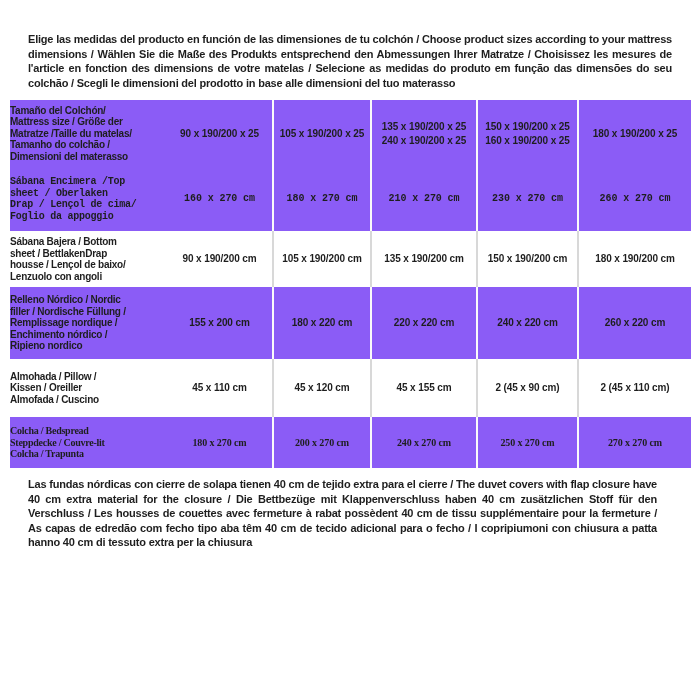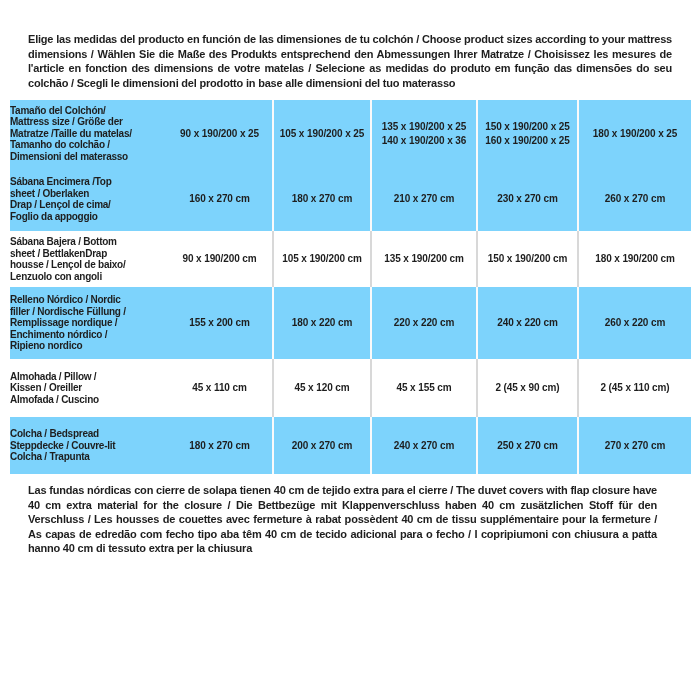--- a/index.html
+++ b/index.html
@@ -49,32 +49,32 @@
   }
   td.val {
     text-align: center;
     line-height: 1.35;
     letter-spacing: -0.1px;
   }
   td.val + td.val {
     border-left: 2px solid #d8d8d8;
   }
   tr.shade {
-    background: #7dd3fc;
+    background: #8b5cf6;
   }
   tr.shade td.val + td.val {
     border-left-color: #fafafa;
   }
   tr.r0 { height: 67px; }
   tr.r1 { height: 68px; }
-  tr.r2 { height: 64px; }
+  tr.r2 { height: 64px; font-family: Liberation Mono, monospace; }
   tr.r3 { height: 56px; }
   tr.r4 { height: 72px; border-radius: 30px; }
   tr.r5 { height: 58px; }
-  tr.r6 { height: 57px; }
+  tr.r6 { height: 51px; font-family: Liberation Serif, serif; }
   tr.r7 { height: 60px; }
 </style>
 </head>
 <body>
 
 <div class="page">
 
   <p class="note intro">Elige las medidas del producto en función de las dimensiones de tu colchón / Choose product sizes according to your mattress dimensions / Wählen Sie die Maße des Produkts entsprechend den Abmessungen Ihrer Matratze / Choisissez les mesures de l'article en fonction des dimensions de votre matelas / Selecione as medidas do produto em função das dimensões do seu colchão / Scegli le dimensioni del prodotto in base alle dimensioni del tuo materasso</p>
 
   <table class="size-table">
@@ -89,21 +89,21 @@
     <tbody>
       <tr class="r0 shade">
         <td class="lbl">Tamaño del Colchón/
 Mattress size / Größe der
 Matratze /Taille du matelas/
 Tamanho do colchão /
 Dimensioni del materasso</td>
         <td class="val">90 x 190/200 x 25</td>
         <td class="val">105 x 190/200 x 25</td>
         <td class="val">135 x 190/200 x 25
-140 x 190/200 x 36</td>
+240 x 190/200 x 25</td>
         <td class="val">150 x 190/200 x 25
 160 x 190/200 x 25</td>
         <td class="val">180 x 190/200 x 25</td>
       </tr>
       <tr class="r2 shade">
         <td class="lbl">Sábana Encimera /Top
 sheet / Oberlaken
 Drap / Lençol de cima/
 Foglio da appoggio</td>
         <td class="val">160 x 270 cm</td>

